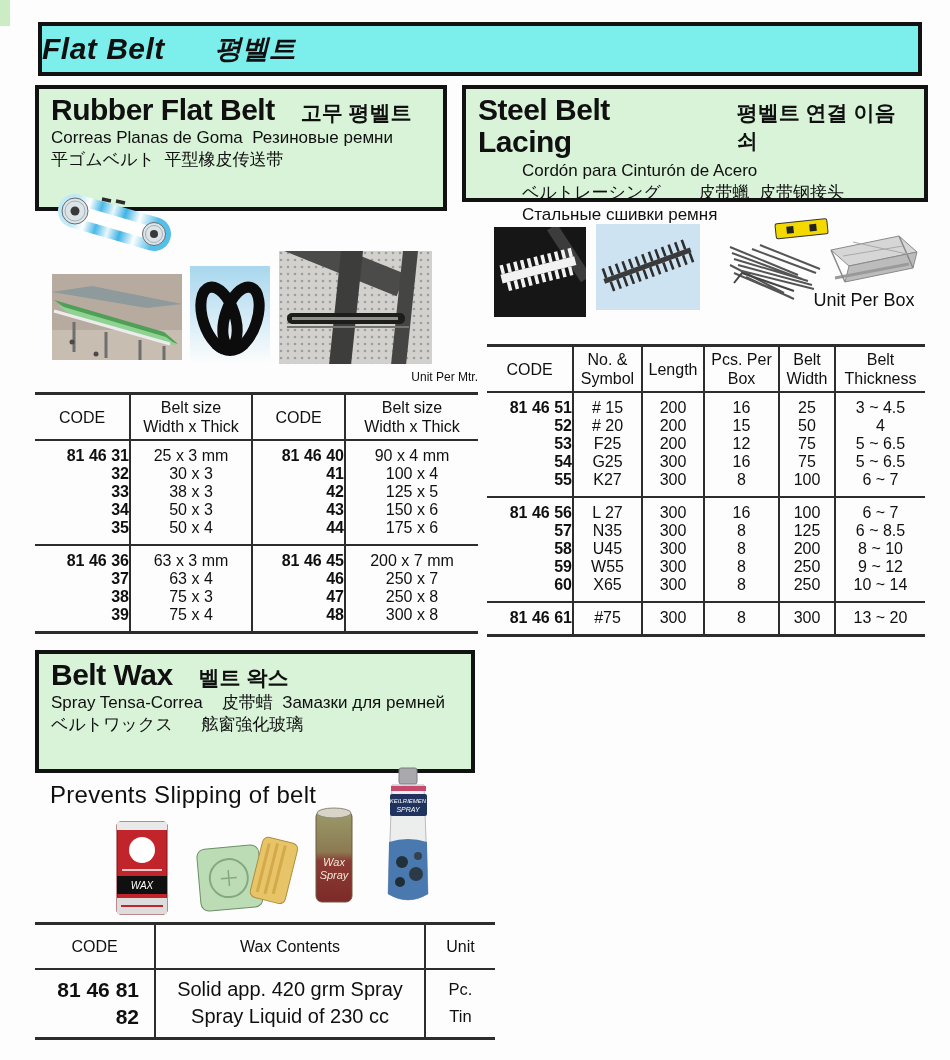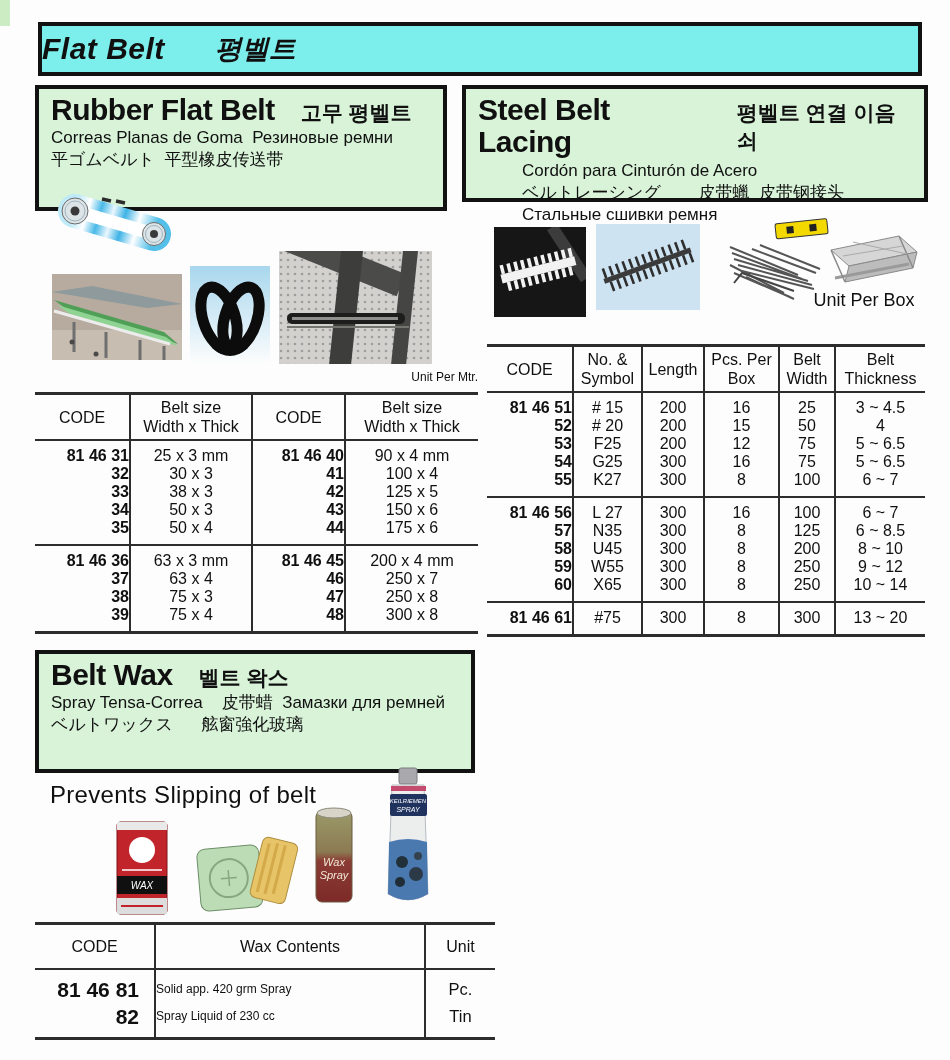--- a/index.html
+++ b/index.html
@@ -46,21 +46,21 @@
   td.c-code{text-align:right;padding-right:13px;font-weight:bold;}
   td.c-val{text-align:center;}
 
   .rubber-table{left:35px;top:392px;width:443px;}
   .steel-table{left:487px;top:344px;width:438px;}
 
   .wax-table{left:35px;top:922px;width:460px;}
   .wax-table td{vertical-align:middle;}
   .wax-table thead th{padding:12px 0;}
   .wax-code-cell div{font-size:21px;font-weight:bold;text-align:right;padding-right:15px;line-height:27px;}
-  .wax-contents-cell div{font-size:12px;text-align:left;line-height:27px;}
+  .wax-contents-cell div{font-size:20px;text-align:center;line-height:27px;}
   .wax-unit-cell div{font-size:16.5px;text-align:center;line-height:27px;}
   .wax-table tbody td{padding:3px 0 6px 0;}
 
   
   .ill{position:absolute;}
   svg{display:block;}
 </style>
 </head>
 <body>
 
@@ -214,21 +214,21 @@
           <td class="c-val">50 x 4</td>
           <td class="c-code">44</td>
           <td class="c-val">175 x 6</td>
         </tr>
     </tbody>
     <tbody>
       <tr>
           <td class="c-code">81 46 36</td>
           <td class="c-val">63 x 3 mm</td>
           <td class="c-code">81 46 45</td>
-          <td class="c-val">200 x 4 mm</td>
+          <td class="c-val">200 x 7 mm</td>
         </tr>
         <tr>
           <td class="c-code">37</td>
           <td class="c-val">63 x 4</td>
           <td class="c-code">46</td>
           <td class="c-val">250 x 7</td>
         </tr>
         <tr>
           <td class="c-code">38</td>
           <td class="c-val">75 x 3</td>

